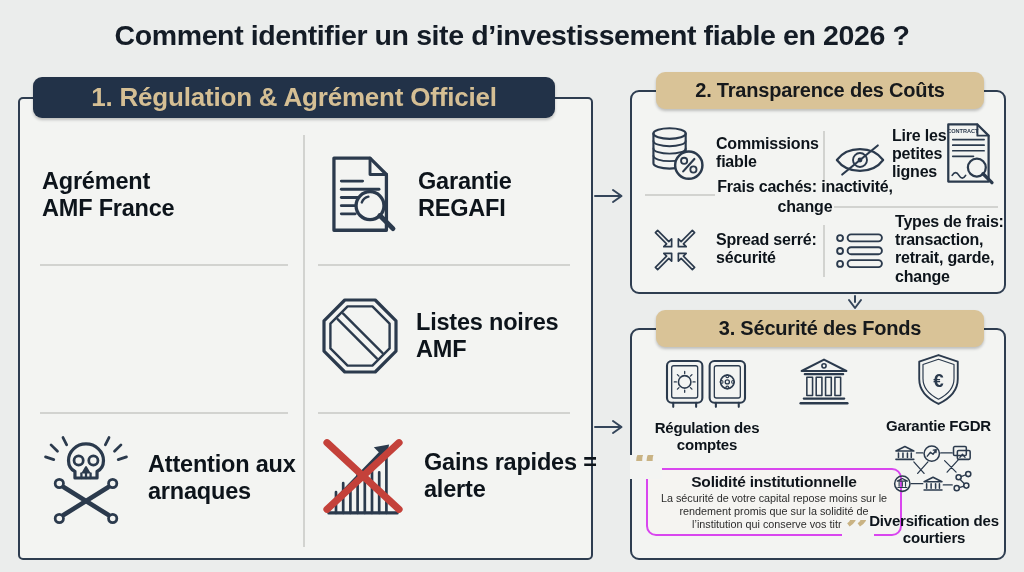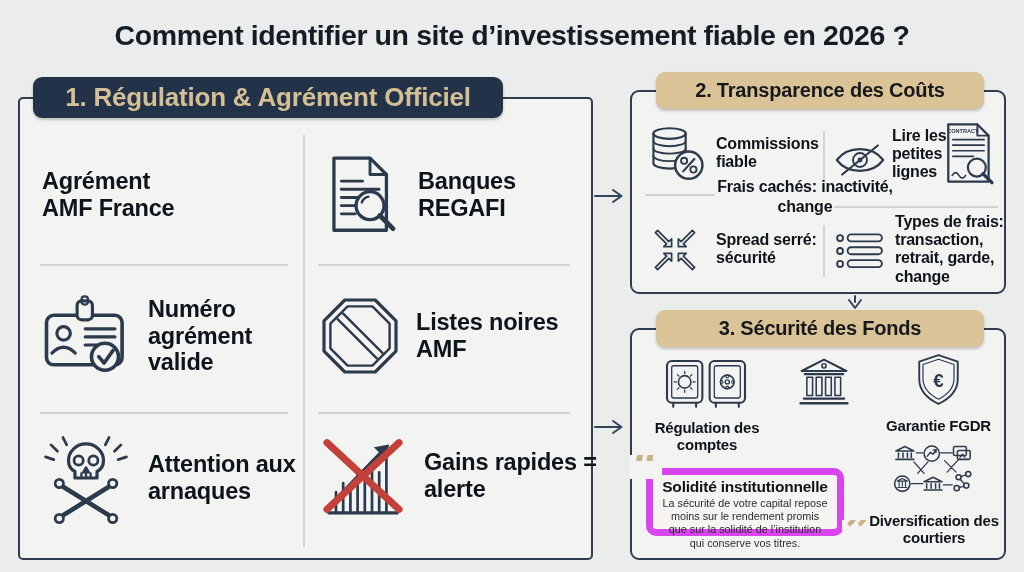--- a/index.html
+++ b/index.html
@@ -4,35 +4,35 @@
 <style>
   *{margin:0;padding:0;box-sizing:border-box}
   body{background:#dadddd;font-family:"Liberation Sans",sans-serif;display:flex;justify-content:center;padding:0}
   #stage{position:relative;width:1024px;height:572px;background:#ebedec;overflow:hidden}
   .title{position:absolute;top:19px;left:0;width:100%;text-align:center;font-size:28.5px;font-weight:700;color:#141c26;letter-spacing:-.4px}
   .panel{position:absolute;background:#f3f4f2;border:2.5px solid #2e3d50}
   .p1{left:18px;top:97px;width:575px;height:463px;border-radius:5px}
   .p2{left:630px;top:90px;width:376px;height:204px;border-radius:9px}
   .p3{left:630px;top:328px;width:376px;height:232px;border-radius:9px}
   .p-header{position:absolute;display:flex;align-items:center;justify-content:center;font-weight:700;box-shadow:0 2px 3px rgba(0,0,0,.22);letter-spacing:-.2px}
-  .h1{left:33px;top:77px;width:470px;height:41px;background:#223248;border-radius:9px;color:#d5bf94;font-size:26px}
+  .h1{left:33px;top:77px;width:522px;height:41px;background:#223248;border-radius:9px;color:#d5bf94;font-size:26px}
   .h2{left:656px;top:72px;width:328px;height:37px;background:#d9c397;border-radius:9px;color:#16191c;font-size:20px}
   .h3{left:656px;top:310px;width:328px;height:37px;background:#d9c397;border-radius:9px;color:#16191c;font-size:20px}
   .item{position:absolute;display:flex;align-items:center;gap:16px}
   .label{font-weight:700;color:#0d141b;line-height:1.14;letter-spacing:-.2px}
   .p1-label{font-size:23.5px}
   .icon{display:inline-block;flex:none}
   .icon svg{width:100%;height:100%;display:block;overflow:visible}
   .abs{position:absolute}
   .s16{font-size:16px}
   .s15{font-size:15px}
   .ctr{text-align:center}
   .divider{position:absolute;background:#d2d3d0}
   .note{position:absolute;font-weight:700;text-align:center;color:#0d141b;line-height:1.22;letter-spacing:-.2px}
-  .quote-box{position:absolute;left:646px;top:468px;width:198px;height:68px;border:7px solid #d946ef;border-radius:10px;background:#f5f4f1;text-align:center;padding:3px 8px}
+  .quote-box{position:absolute;left:646px;top:468px;width:256px;height:68px;border:2px solid #d946ef;border-radius:10px;background:#f5f4f1;text-align:center;padding:3px 8px}
   .q-title{font-size:15.5px;font-weight:700;color:#10151b;letter-spacing:-.2px}
   .q-body{font-size:10.8px;color:#2c2c2c;line-height:1.22;margin-top:1px}
   .qmark{position:absolute;font-family:"DejaVu Serif",serif;font-weight:700;color:#c9b384;font-size:46px;line-height:.5;background:#f3f4f2;padding:0 3px;height:24px;overflow:hidden}
   .connectors{position:absolute;left:0;top:0;width:1024px;height:572px;pointer-events:none}
 </style>
 </head>
 <body>
 
 <div id="stage">
 
@@ -68,40 +68,21 @@
             <line x1="26" y1="43" x2="72" y2="43" stroke-width="3.5"></line>
 <line x1="26" y1="53" x2="72" y2="53" stroke-width="3.5"></line>
             <line x1="26" y1="63" x2="47" y2="63" stroke-width="3.5"></line>
 <line x1="26" y1="73" x2="43" y2="73" stroke-width="3.5"></line>
 <circle cx="61" cy="63" r="17" stroke-width="4" fill="#f3f4f2"></circle>
 <path d="M51 59 a11 11 0 0 1 8 -7" stroke-width="3"></path>
 <line x1="73" y1="75" x2="89" y2="91" stroke-width="6"></line>
           </g>
         </svg>
       </span>
-    <span class="label p1-label" style="max-width:170px">Banques REGAFI</span>
-  </div>
-  <div class="item" style="left:42px;top:288px;height:96px">
-    <span class="icon" style="width:90px;height:84px">
-        <svg viewBox="0 0 100 92">
-          <g stroke="#2b3a4d" fill="none" stroke-linecap="round" stroke-linejoin="round">
-<rect x="5" y="23" width="84" height="55" rx="8" stroke-width="4"></rect>
-<rect x="39" y="7" width="17" height="21" rx="5" stroke-width="3.5" fill="#f3f4f2"></rect>
-<rect x="44" y="2" width="7" height="9" rx="3" stroke-width="2.5"></rect>
-<circle cx="24" cy="43" r="7.5" stroke-width="3.5"></circle>
-<path d="M11 65 Q24 52 37 65" stroke-width="3.5"></path>
-<line x1="48" y1="38" x2="81" y2="38" stroke-width="3.5"></line>
-            <line x1="48" y1="47" x2="81" y2="47" stroke-width="3.5"></line>
-<line x1="48" y1="56" x2="75" y2="56" stroke-width="3.5"></line>
-<circle cx="70" cy="69" r="15" stroke-width="4" fill="#f3f4f2"></circle>
-<path d="M63 69 L69 76 L79 62" stroke-width="4"></path>
-          </g>
-        </svg>
-      </span>
-    <span class="label p1-label" style="max-width:130px">Numéro agrément valide</span>
+    <span class="label p1-label" style="max-width:170px">Garantie REGAFI</span>
   </div>
   <div class="item" style="left:320px;top:292px;height:88px">
     <span class="icon" style="width:80px;height:80px">
         <svg viewBox="0 0 100 100">
           <g stroke="#2b3a4d" fill="none" stroke-linecap="round" stroke-linejoin="round">
 <path d="M31 5 H69 L95 31 V69 L69 95 H31 L5 69 V31 Z" stroke-width="4"></path>
 <path d="M34.5 13 H65.5 L87 34.5 V65.5 L65.5 87 H34.5 L13 65.5 V34.5 Z" stroke-width="3"></path>
 <line x1="29" y1="22" x2="78" y2="71" stroke-width="3"></line>
 <line x1="22" y1="29" x2="71" y2="78" stroke-width="3"></line>
           </g>

